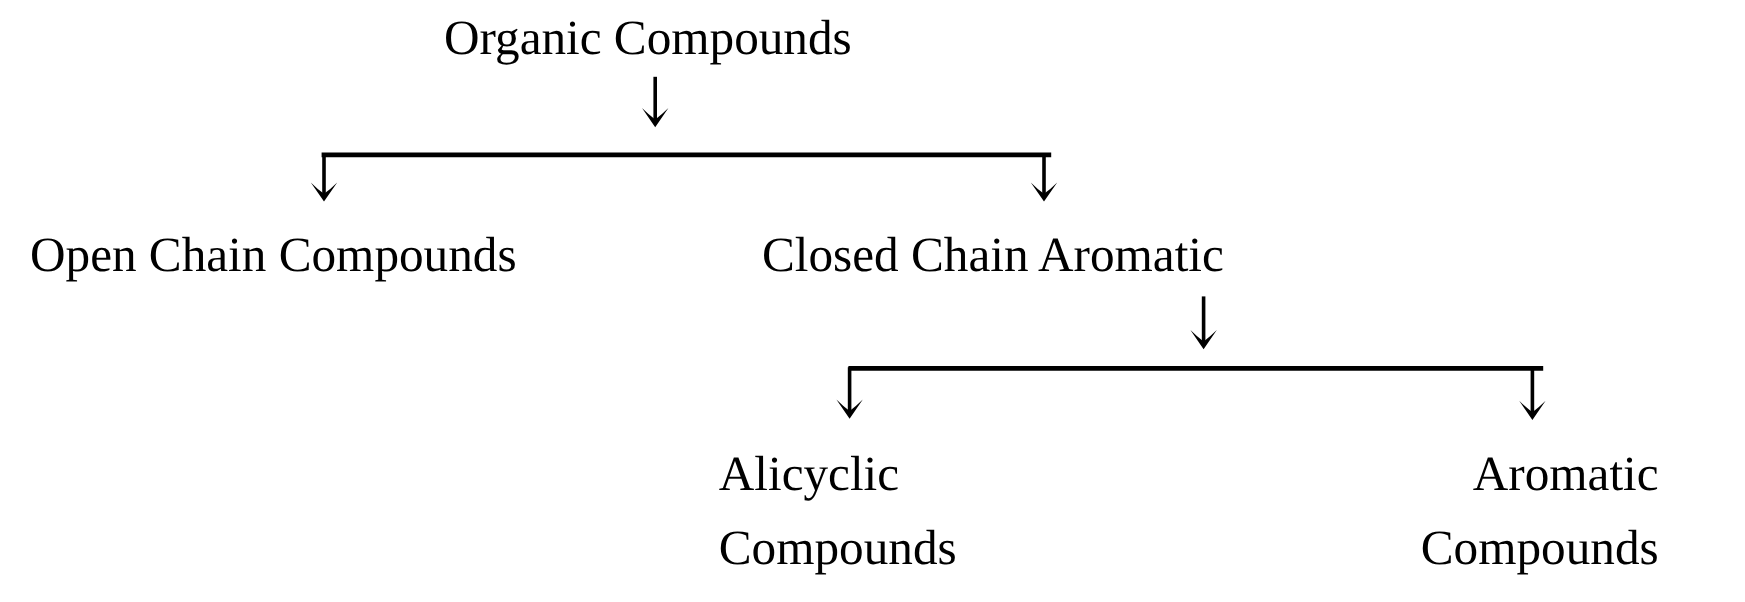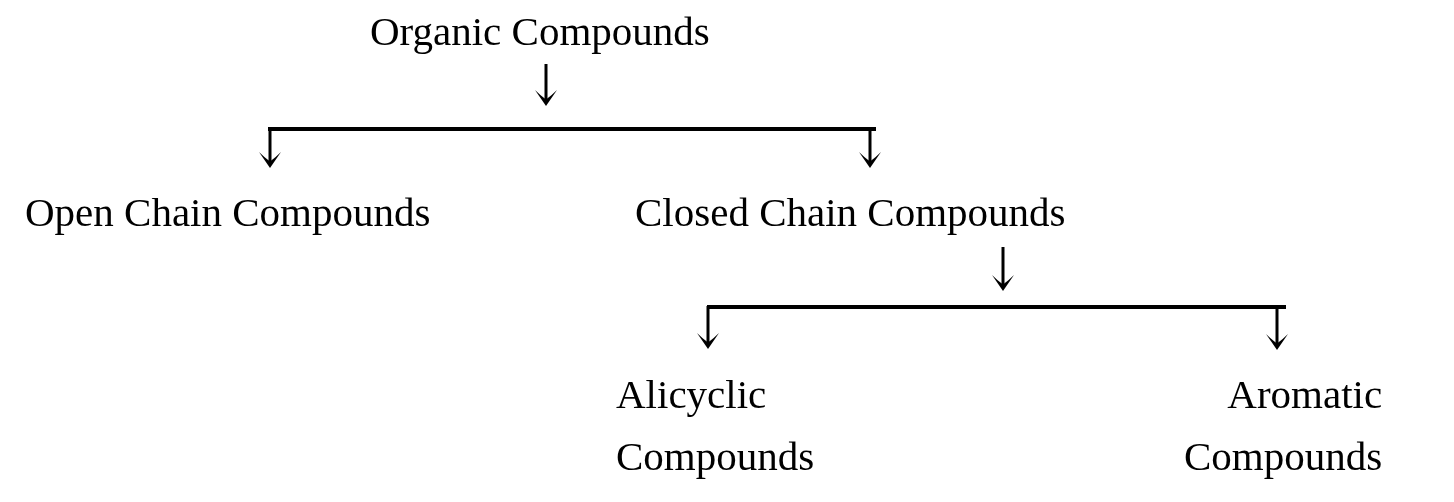--- a/index.html
+++ b/index.html
@@ -95,23 +95,23 @@
         <line class="stem" x1="1277" y1="306" x2="1277" y2="344"></line>
         <use class="head" href="#arrowhead" x="1277" y="350"></use>
       </g>
     </g>
   </svg>
 
   <div class="node-label" style="left:370px; top:7px;">Organic Compounds</div>
 
   <div class="node-label" style="left:25px; top:188px;">Open Chain Compounds</div>
 
-  <div class="node-label" style="left:635px; top:188px;">Closed Chain Compounds</div>
+  <div class="node-label" style="left:635px; top:188px;">Closed Chain Aromatic</div>
 
-  <div class="node-label two-line" style="left:616px; top:363px;">
+  <div class="node-label two-line" style="left:599px; top:363px;">
     <span class="node-line">Alicyclic</span>
     <span class="node-line">Compounds</span>
   </div>
 
   <div class="node-label two-line" style="left:1184px; top:363px;">
     <span class="node-line indented">Aromatic</span>
     <span class="node-line">Compounds</span>
   </div>
 
 </div>

